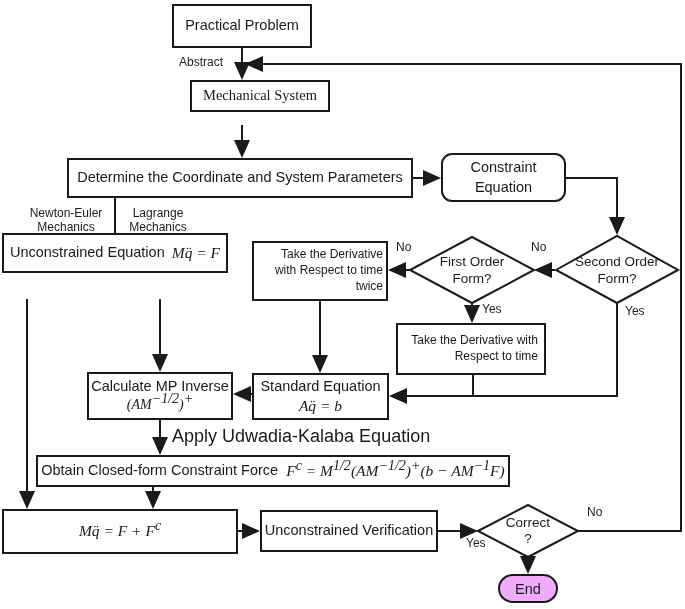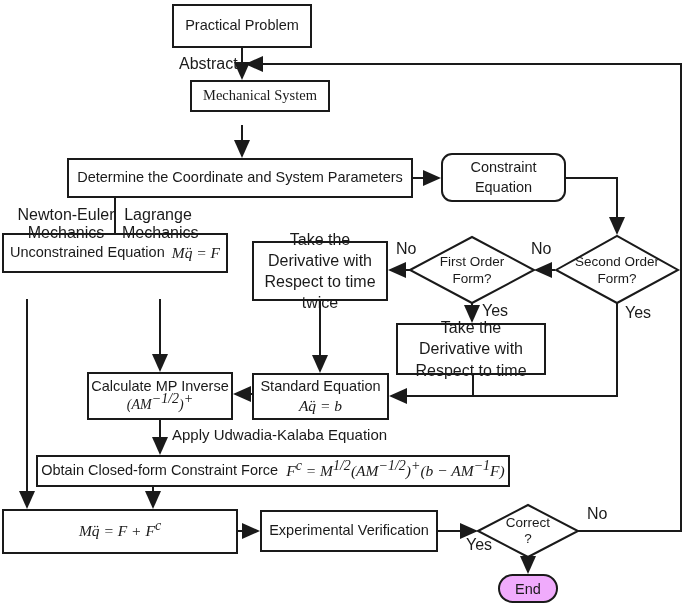--- a/index.html
+++ b/index.html
@@ -1,27 +1,27 @@
 <!DOCTYPE html>
 <html><head>
 <meta charset="utf-8">
 <style>
   html,body{margin:0;padding:0;background:#fff;}
   .flowchart{position:relative;width:685px;height:609px;background:#fff;
     font-family:"Liberation Sans",sans-serif;color:#1a1a1a;overflow:hidden;}
   .connectors{position:absolute;left:0;top:0;width:685px;height:609px;}
   .node{position:absolute;box-sizing:border-box;border:2px solid #1a1a1a;background:#fff;
     display:flex;flex-direction:column;align-items:center;justify-content:center;
-    text-align:center;font-size:16px;line-height:1.32;}
-  .node .lbl{white-space:normal;}
+    text-align:center;font-size:12px;line-height:1.32;}
+  .node .lbl{white-space:normal;text-align:right;}
   .row{flex-direction:row;gap:7px;}
   .math{font-family:"Liberation Serif",serif;font-style:italic;font-size:15.5px;white-space:nowrap;}
   .math sup{font-size:14px;font-style:italic;line-height:0;}
   .dtext{position:absolute;text-align:center;font-size:13.5px;line-height:17px;}
-  .elabel{position:absolute;font-size:16px;white-space:nowrap;}
+  .elabel{position:absolute;font-size:12px;white-space:nowrap;}
   .stadium{position:absolute;box-sizing:border-box;border:2px solid #1a1a1a;border-radius:15px;
     background:#f0abfc;display:flex;align-items:center;justify-content:center;font-size:14.5px;}
   .big{font-size:14.5px;}
 </style>
 </head>
 <body>
 
 <div class="flowchart">
 
   <svg class="connectors" width="685" height="609" viewBox="0 0 685 609">
@@ -102,21 +102,21 @@
   <div class="node row big" style="left:36px;top:455px;width:474px;height:32px;gap:8px;">
     <span class="lbl">Obtain Closed-form Constraint Force</span>
     <span class="math"><span>F</span><sup>c</sup><span> = </span><span>M</span><sup>1/2</sup><span>(</span><span>AM</span><sup>−1/2</sup><span>)</span><sup>+</sup><span>(</span><span>b</span><span> − </span><span>AM</span><sup>−1</sup><span>F</span><span>)</span></span>
   </div>
 
   <div class="node row" style="left:2px;top:509px;width:236px;height:45px;gap:6px;font-size:14px;">
     <span class="math"><span>Mq̈ = F + F</span><sup>c</sup></span>
   </div>
 
   <div class="node big" style="left:260px;top:510px;width:178px;height:42px;">
-    <span class="lbl">Experimental Verification</span>
+    <span class="lbl">Unconstrained Verification</span>
   </div>
 
   <div class="dtext" style="left:412px;top:253px;width:120px;">
     <div>First Order</div>
     <div>Form?</div>
   </div>
 
   <div class="dtext" style="left:557px;top:253px;width:120px;">
     <div>Second Order</div>
     <div>Form?</div>
@@ -144,19 +144,19 @@
   </div>
 
   <div class="elabel" style="left:396px;top:240px;">No</div>
 
   <div class="elabel" style="left:531px;top:240px;">No</div>
 
   <div class="elabel" style="left:482px;top:302px;">Yes</div>
 
   <div class="elabel" style="left:625px;top:304px;">Yes</div>
 
-  <div class="elabel" style="left:172px;top:426px;font-size:15px;">Apply Udwadia-Kalaba Equation</div>
+  <div class="elabel" style="left:172px;top:426px;font-size:18px;">Apply Udwadia-Kalaba Equation</div>
 
   <div class="elabel" style="left:587px;top:505px;">No</div>
 
   <div class="elabel" style="left:466px;top:536px;">Yes</div>
 
 </div>
 
 </body></html>

